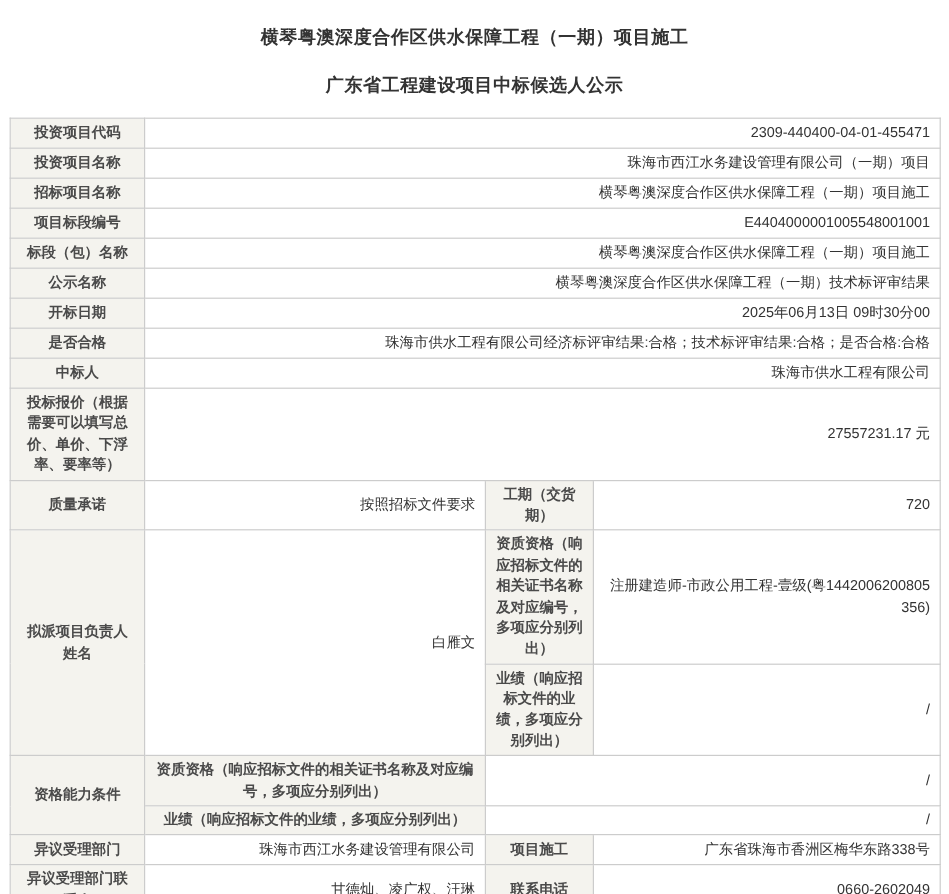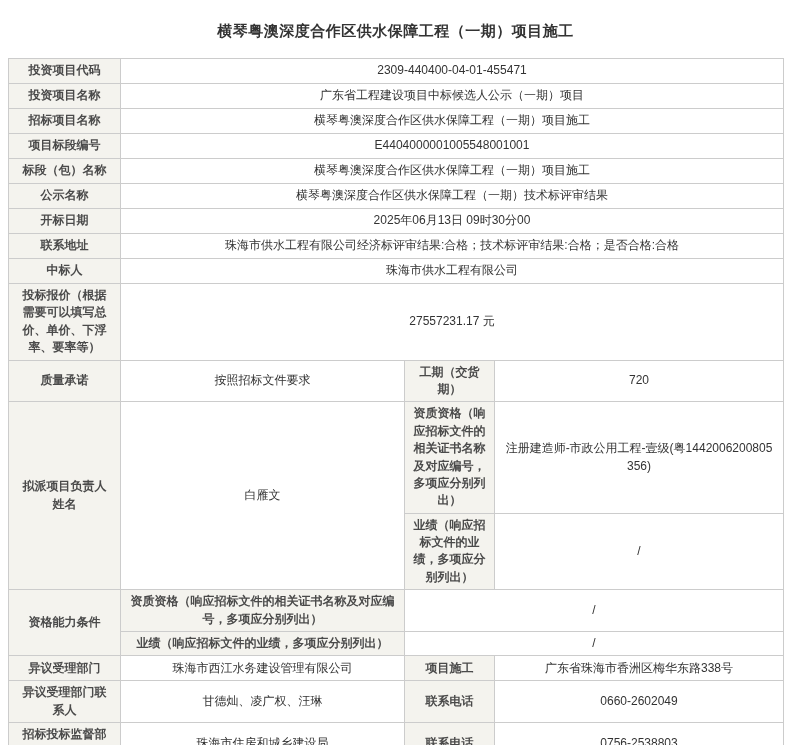--- a/index.html
+++ b/index.html
@@ -32,54 +32,55 @@
   }
   td.lbl{
     background:#f4f3ee;
     text-align:center;
     font-weight:bold;
     font-size:12px;
     color:#4a4a4a;
   }
   td.val{
     background:#ffffff;
-    text-align:center;
+    text-align:right;
     font-size:12px;
   }
   tr.r-norm{height:25px;}
   tr.r-price{height:60px;}
   tr.r-mgr1{height:64px;}
   tr.r-mgr2{height:44px;}
   tr.r-qual1{height:32px;}
   tr.r-qual2{height:24px;}
 </style>
 </head>
 <body>
 
 <div class="page">
 
   <h1 class="doc-title">横琴粤澳深度合作区供水保障工程（一期）项目施工</h1>
+  <h2 class="doc-subtitle">广东省工程建设项目中标候选人公示</h2>
 
   <table class="info">
     <colgroup>
       <col style="width:112px">
         <col style="width:284px">
         <col style="width:90px">
         <col style="width:289px">
     </colgroup>
 
     <tbody>
         <tr class="r-norm">
       <td class="lbl">投资项目代码</td>
       <td class="val" colspan="3">2309-440400-04-01-455471</td>
     </tr>
 
     <tr class="r-norm">
       <td class="lbl">投资项目名称</td>
-      <td class="val" colspan="3">广东省工程建设项目中标候选人公示（一期）项目</td>
+      <td class="val" colspan="3">珠海市西江水务建设管理有限公司（一期）项目</td>
     </tr>
 
     <tr class="r-norm">
       <td class="lbl">招标项目名称</td>
       <td class="val" colspan="3">横琴粤澳深度合作区供水保障工程（一期）项目施工</td>
     </tr>
 
     <tr class="r-norm">
       <td class="lbl">项目标段编号</td>
       <td class="val" colspan="3">E4404000001005548001001</td>
@@ -94,21 +95,21 @@
       <td class="lbl">公示名称</td>
       <td class="val" colspan="3">横琴粤澳深度合作区供水保障工程（一期）技术标评审结果</td>
     </tr>
 
     <tr class="r-norm">
       <td class="lbl">开标日期</td>
       <td class="val" colspan="3">2025年06月13日 09时30分00</td>
     </tr>
 
     <tr class="r-norm">
-      <td class="lbl">联系地址</td>
+      <td class="lbl">是否合格</td>
       <td class="val" colspan="3">珠海市供水工程有限公司经济标评审结果:合格；技术标评审结果:合格；是否合格:合格</td>
     </tr>
 
     <tr class="r-norm">
       <td class="lbl">中标人</td>
       <td class="val" colspan="3">珠海市供水工程有限公司</td>
     </tr>
 
     <tr class="r-price">
       <td class="lbl">投标报价（根据需要可以填写总价、单价、下浮率、要率等）</td>

